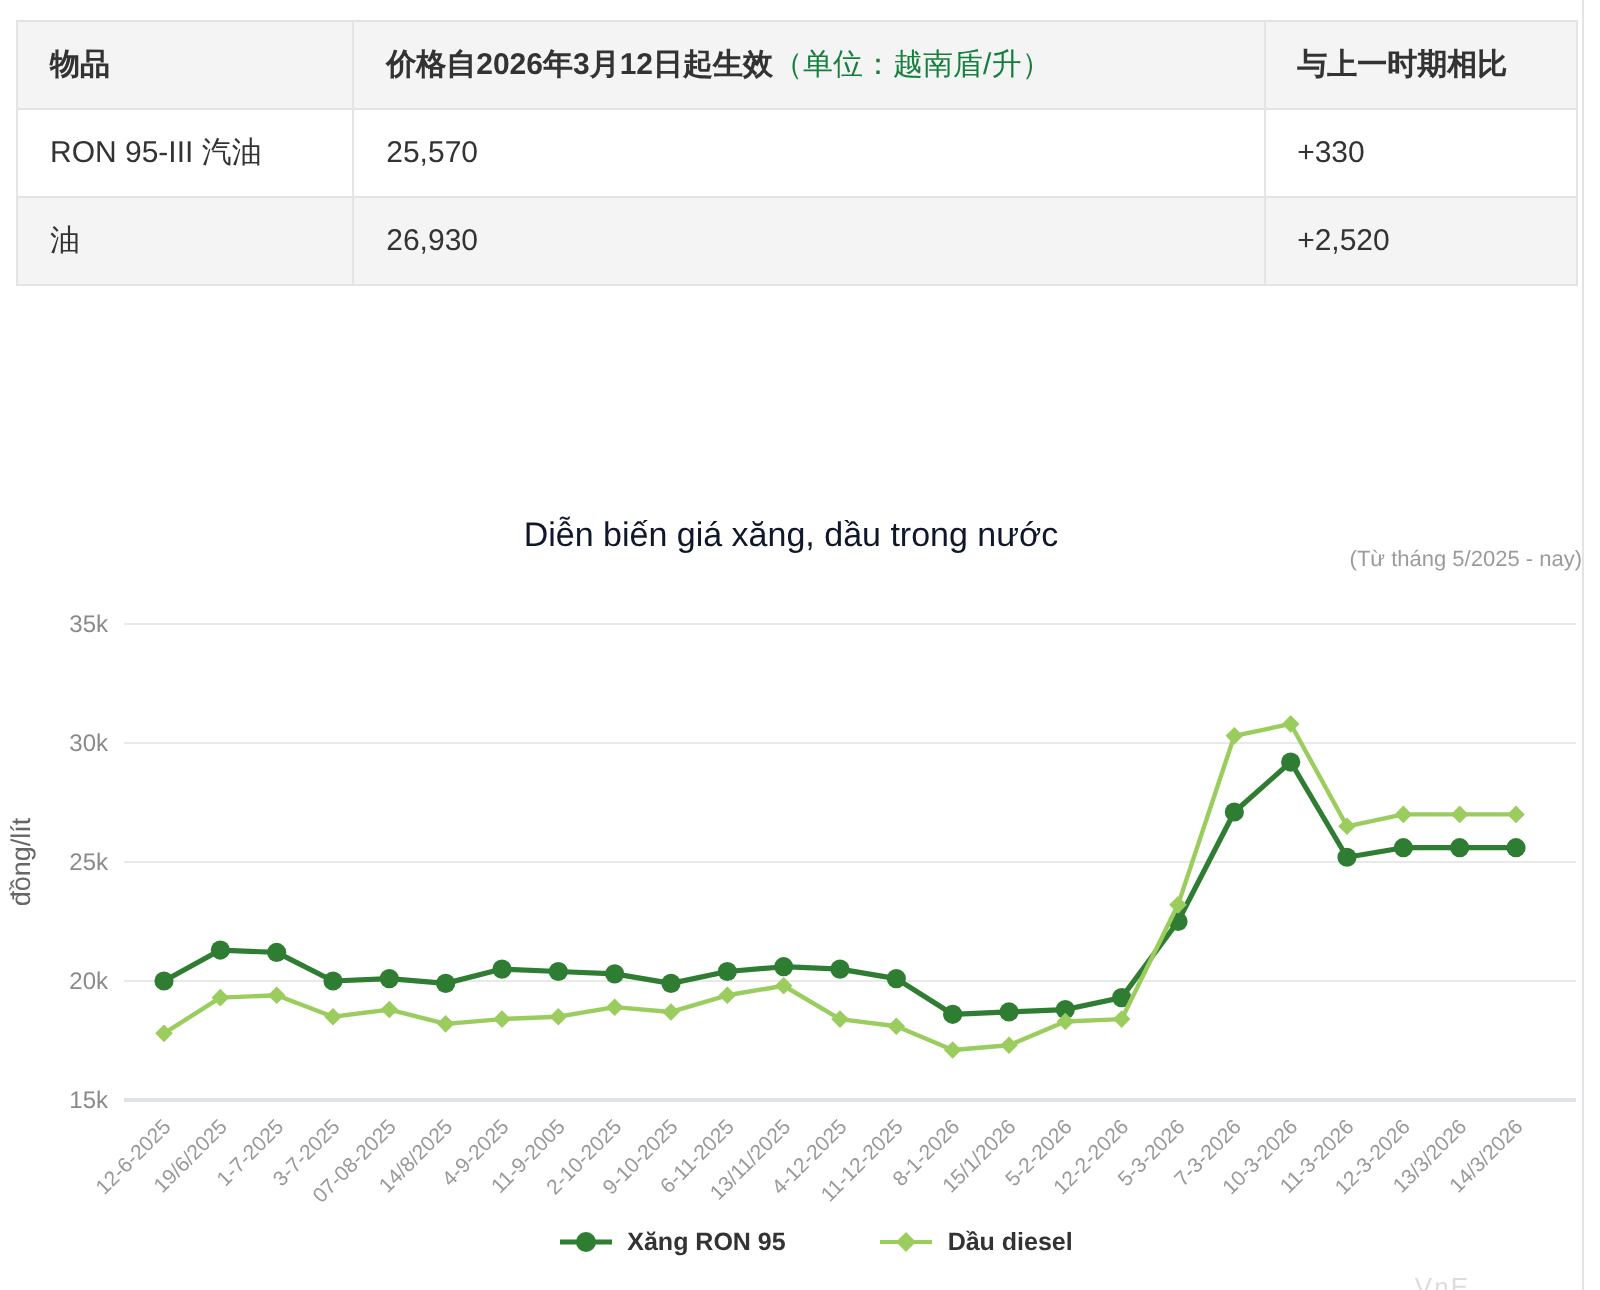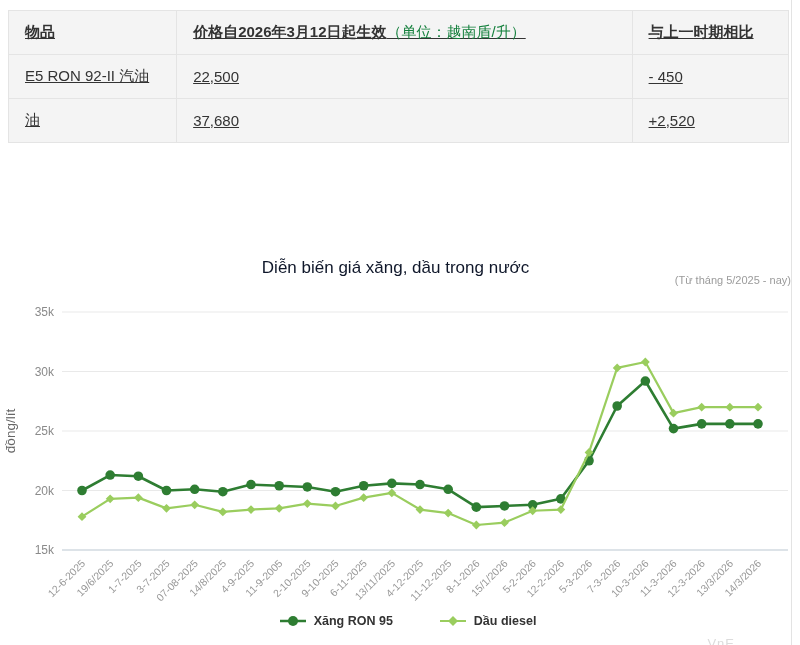--- a/index.html
+++ b/index.html
@@ -1,20 +1,20 @@
 <!DOCTYPE html>
 <html><head>
 <meta charset="utf-8">
 <style>
   html,body{margin:0;padding:0;background:#fff;}
   body{font-family:"Liberation Sans","DejaVu Sans",sans-serif;color:#333;}
   .page{position:relative;width:791px;height:645px;background:#fff;border-right:1px solid #e3e3e3;overflow:hidden;}
 
   
-  .price-table{position:absolute;left:8px;top:10px;width:781px;border-collapse:collapse;table-layout:fixed;font-size:15px;color:#333;text-decoration:underline;}
+  .price-table{position:absolute;left:8px;top:10px;width:781px;border-collapse:collapse;table-layout:fixed;font-size:15px;color:#333;}
   .price-table th,.price-table td{border:1px solid #e4e4e4;padding:12px 16px;text-align:left;font-weight:400;vertical-align:middle;}
   .price-table th{font-weight:700;background:#f4f4f4;}
   .price-table .col-item{width:158px;}
   .price-table .col-price{width:428px;}
   .price-table .col-change{width:147px;}
   .price-table tr.alt td{background:#f4f4f4;}
   .unit-note{font-weight:400;color:#15803d;}
 
   
   .chart-title{margin-top:258px;text-align:center;font-size:17px;color:#0f172a;position:absolute;width:100%;top:0;}
@@ -36,28 +36,28 @@
         <col class="col-change">
       </colgroup>
     <thead>
       <tr>
         <th><span>物品</span></th>
         <th><span>价格自2026年3月12日起生效</span><span class="unit-note">（单位：越南盾/升）</span></th>
         <th><span>与上一时期相比</span></th>
       </tr>
     </thead>
     <tbody>
-      <tr class="alt">
-        <td>E5 RON 92-II 汽油</td>
-        <td>22,500</td>
-        <td>- 450</td>
+      <tr>
+        <td>RON 95-III 汽油</td>
+        <td>25,570</td>
+        <td>+330</td>
       </tr>
       <tr class="alt">
         <td>油</td>
-        <td>37,680</td>
+        <td>26,930</td>
         <td>+2,520</td>
       </tr>
     </tbody>
   </table>
 
   <div class="chart-title">Diễn biến giá xăng, dầu trong nước</div>
   <div class="chart-subtitle">(Từ tháng 5/2025 - nay)</div>
 
   <svg class="chart-svg" width="800" height="312">
       <line x1="62" x2="788" y1="246" y2="246" stroke="#dde3e8" stroke-width="2"></line>

